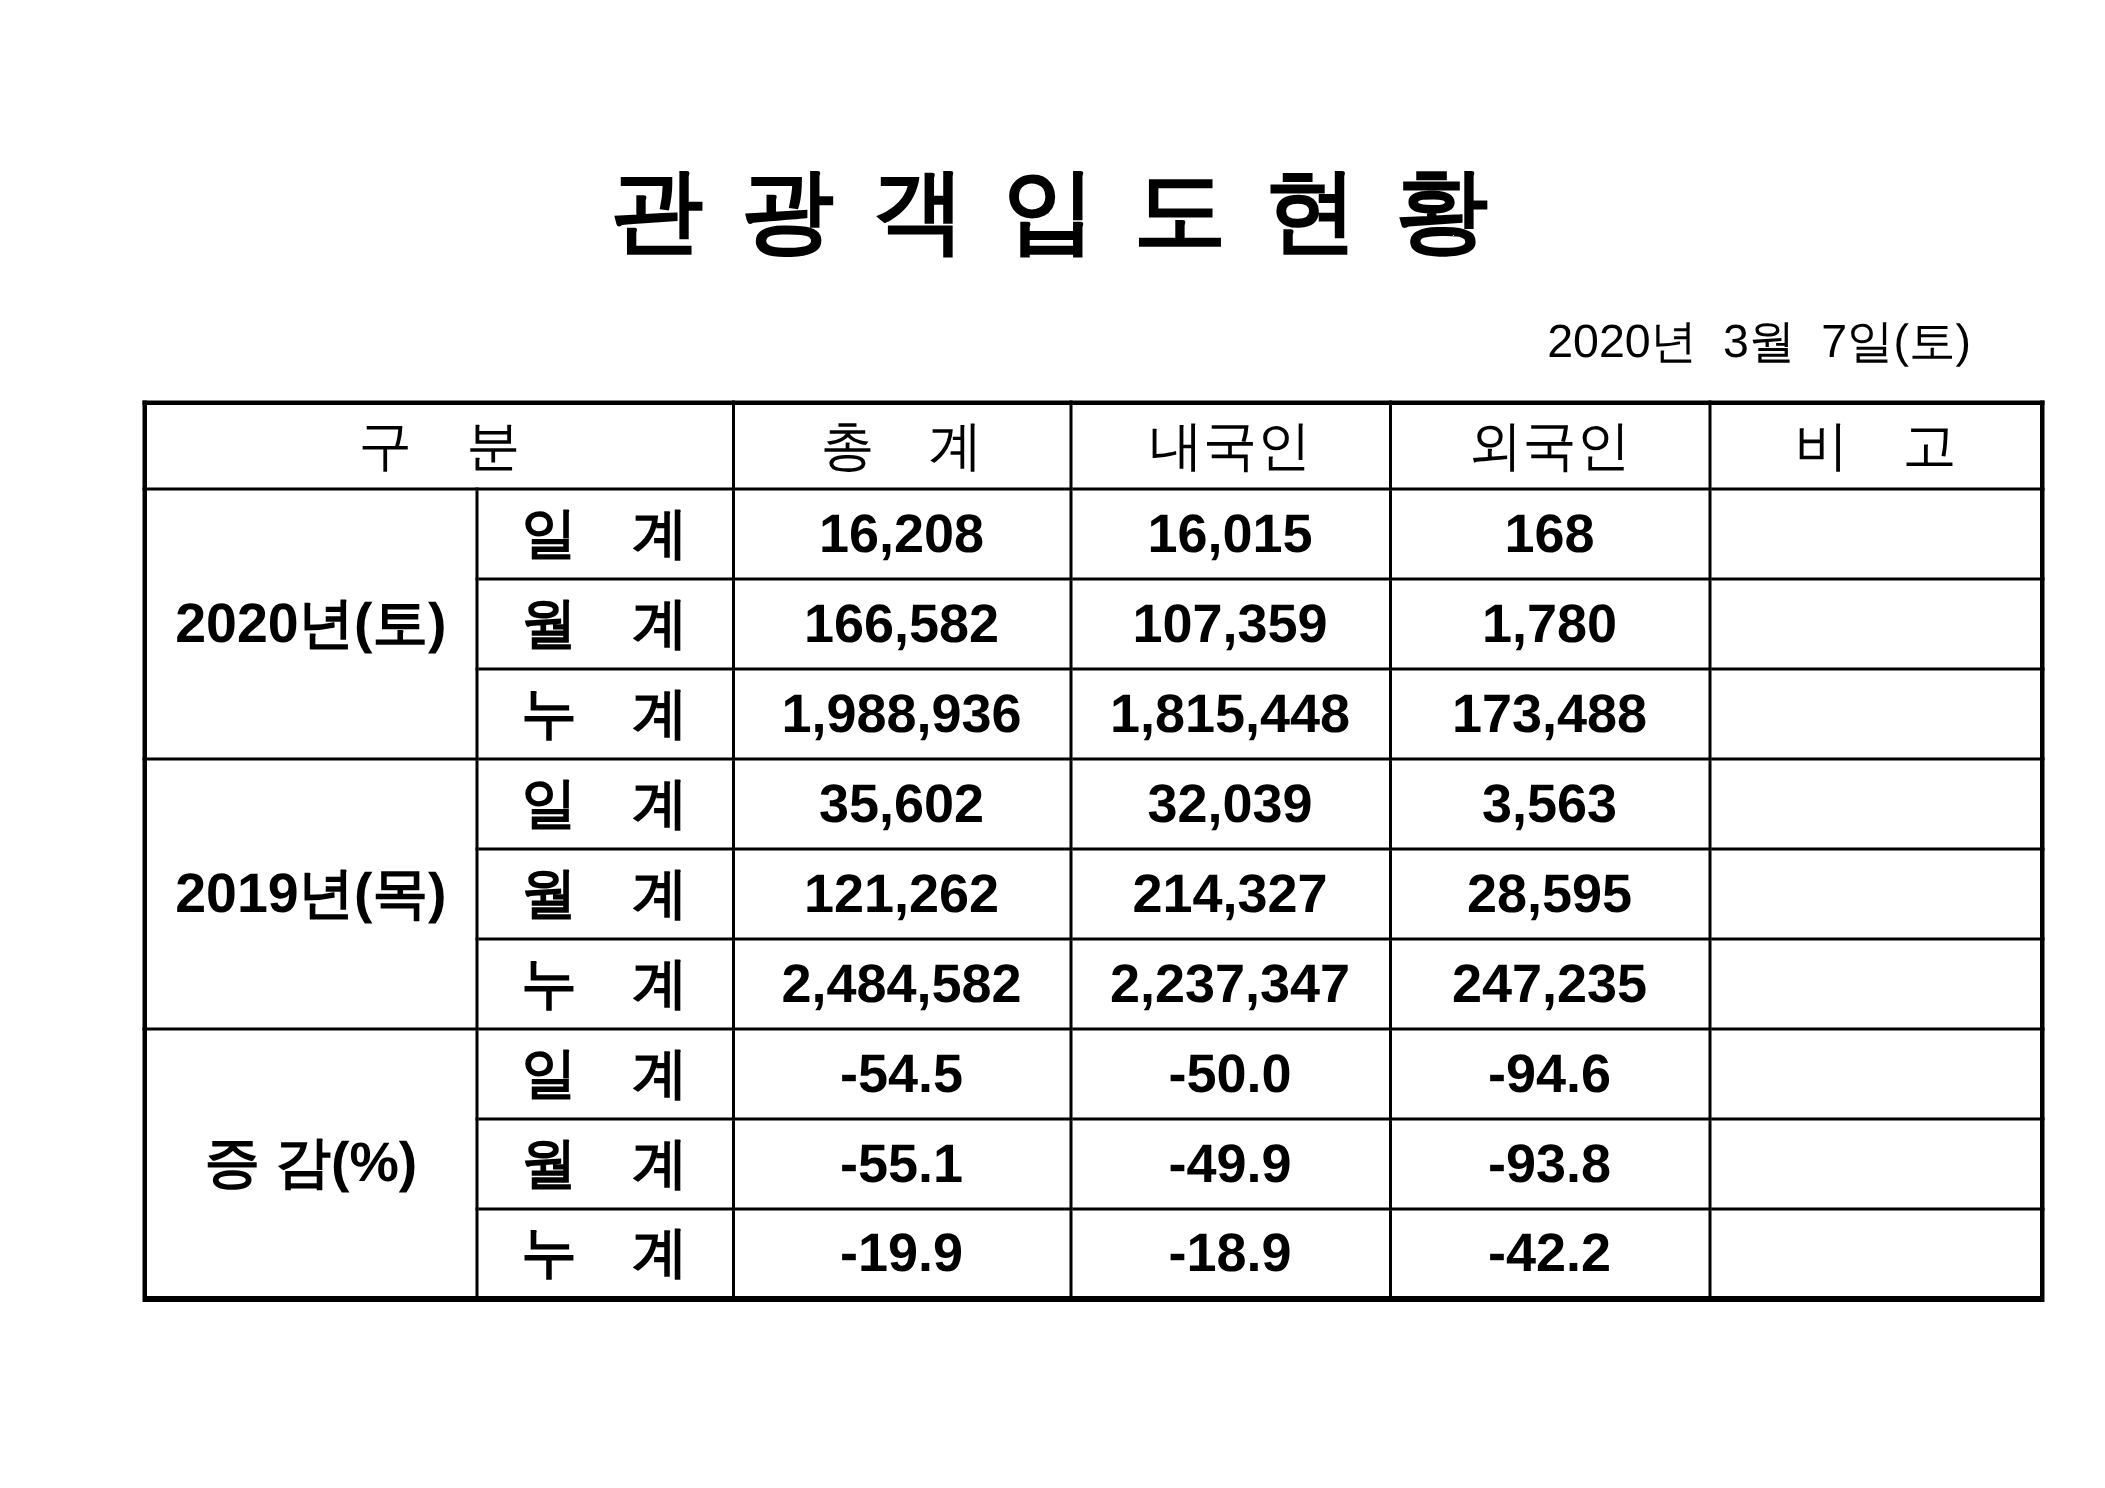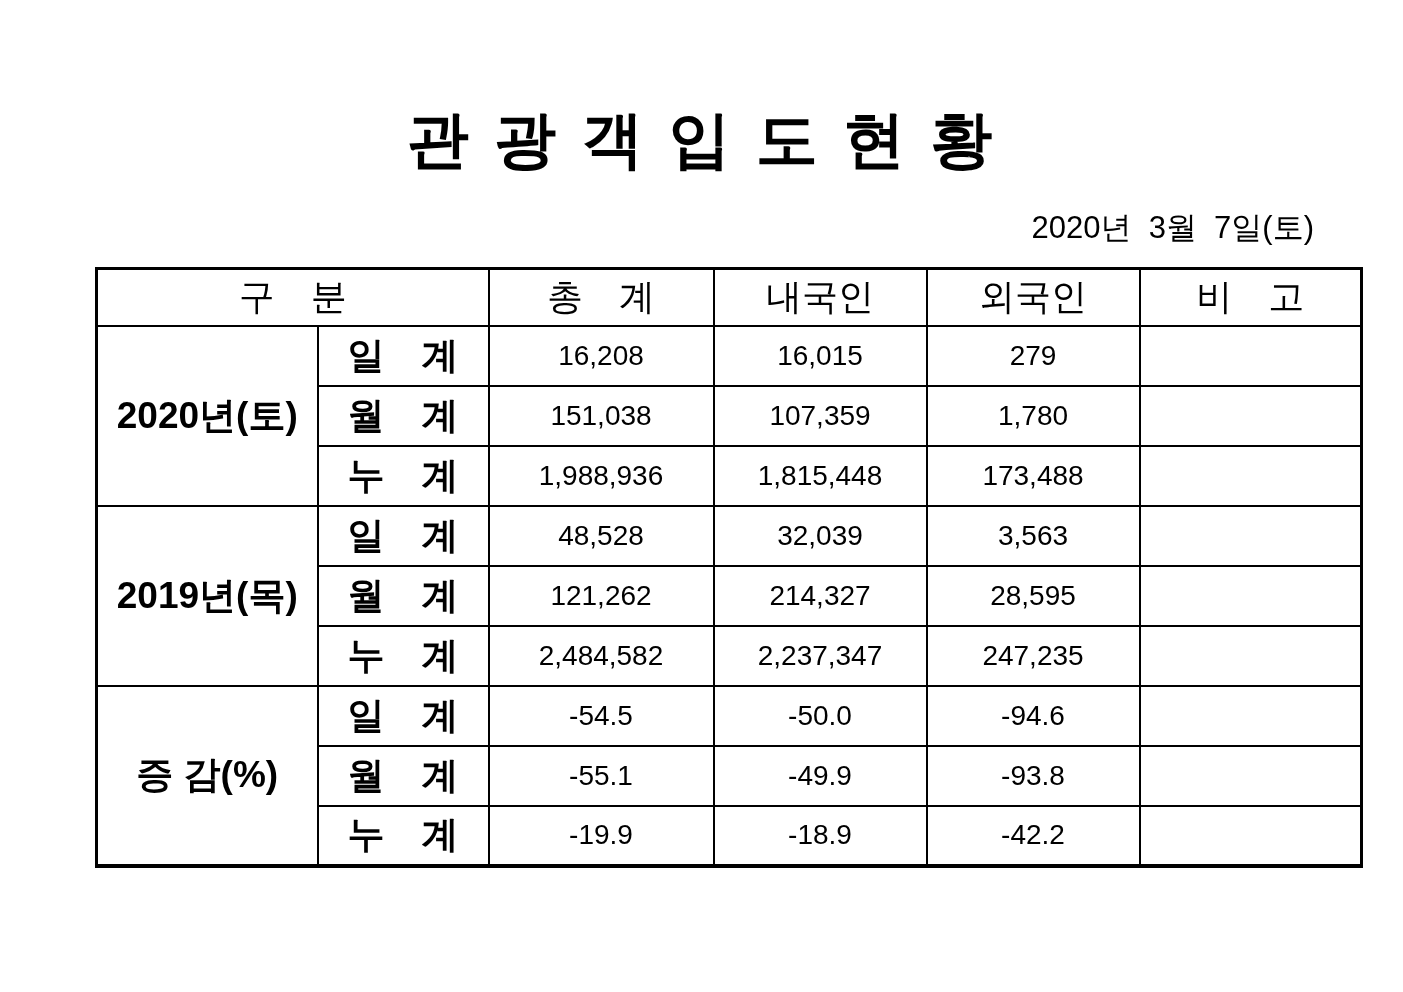--- a/index.html
+++ b/index.html
@@ -61,22 +61,22 @@
   }
   td.group-cell {
     font-size: 37px;
     font-weight: 700;
   }
   td.period-cell {
     font-size: 37px;
     font-weight: 700;
   }
   td.num-cell {
-    font-size: 28px;
-    font-weight: 400;
+    font-size: 36px;
+    font-weight: 700;
   }
 </style>
 </head>
 <body>
 
 <div class="doc-title">관 광 객 입 도 현 황</div>
 <div class="doc-date">2020년  3월  7일(토)</div>
 
 <table class="report">
   <colgroup>
@@ -94,42 +94,42 @@
       <th class="head-cell">내국인</th>
       <th class="head-cell">외국인</th>
       <th class="head-cell">비　고</th>
     </tr>
 
     <tr class="data-row">
       <td class="group-cell" rowspan="3">2020년(토)</td>
       <td class="period-cell">일　계</td>
       <td class="num-cell">16,208</td>
       <td class="num-cell">16,015</td>
-      <td class="num-cell">279</td>
+      <td class="num-cell">168</td>
       <td class="num-cell"></td>
     </tr>
     <tr class="data-row">
       <td class="period-cell">월　계</td>
-      <td class="num-cell">151,038</td>
+      <td class="num-cell">166,582</td>
       <td class="num-cell">107,359</td>
       <td class="num-cell">1,780</td>
       <td class="num-cell"></td>
     </tr>
     <tr class="data-row">
       <td class="period-cell">누　계</td>
       <td class="num-cell">1,988,936</td>
       <td class="num-cell">1,815,448</td>
       <td class="num-cell">173,488</td>
       <td class="num-cell"></td>
     </tr>
 
     <tr class="data-row">
       <td class="group-cell" rowspan="3">2019년(목)</td>
       <td class="period-cell">일　계</td>
-      <td class="num-cell">48,528</td>
+      <td class="num-cell">35,602</td>
       <td class="num-cell">32,039</td>
       <td class="num-cell">3,563</td>
       <td class="num-cell"></td>
     </tr>
     <tr class="data-row">
       <td class="period-cell">월　계</td>
       <td class="num-cell">121,262</td>
       <td class="num-cell">214,327</td>
       <td class="num-cell">28,595</td>
       <td class="num-cell"></td>

